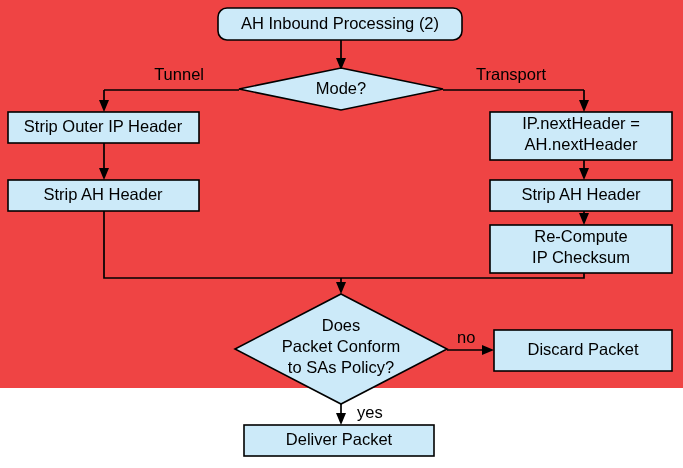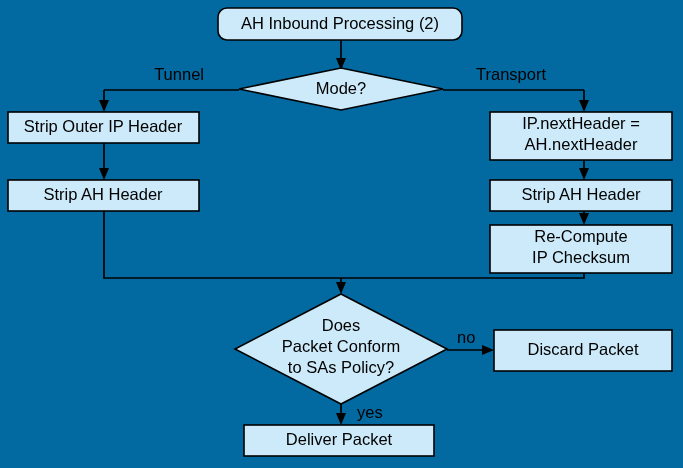--- a/index.html
+++ b/index.html
@@ -10,22 +10,22 @@
   }
   body {
     width: 683px;
     height: 468px;
     overflow: hidden;
     font-family: "Liberation Sans", sans-serif;
   }
   #diagram-root {
     position: relative;
     width: 683px;
-    height: 468px;
-    background: #0369a1;
+    height: 388px;
+    background: #ef4444;
   }
   svg#flowchart {
     display: block;
     width: 683px;
     height: 468px;
   }
   .node-shape {
     fill: #cceaf9;
     stroke: #000000;
     stroke-width: 1.6;

